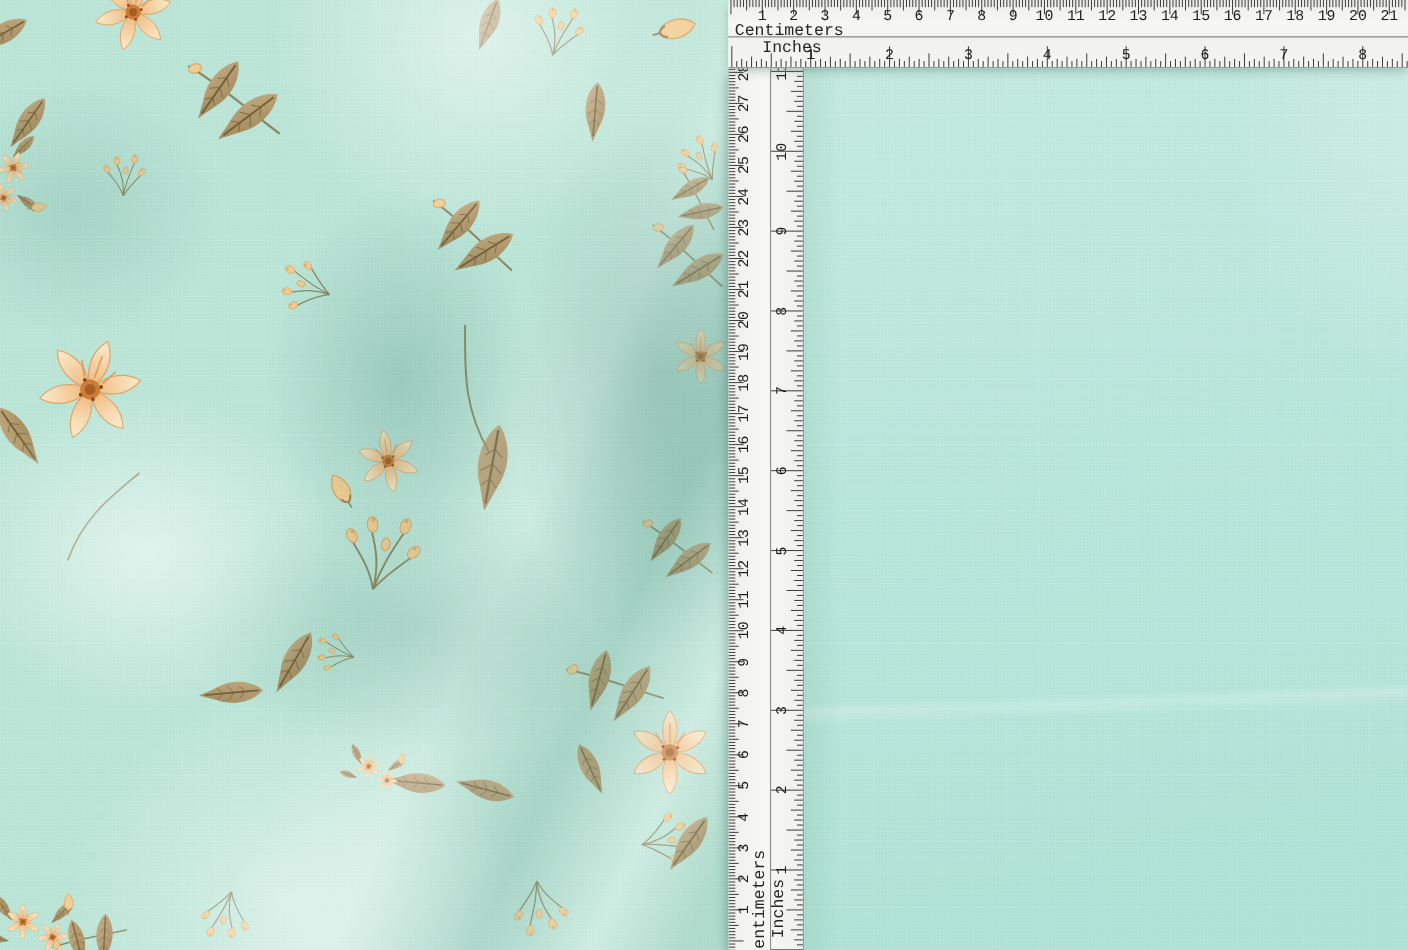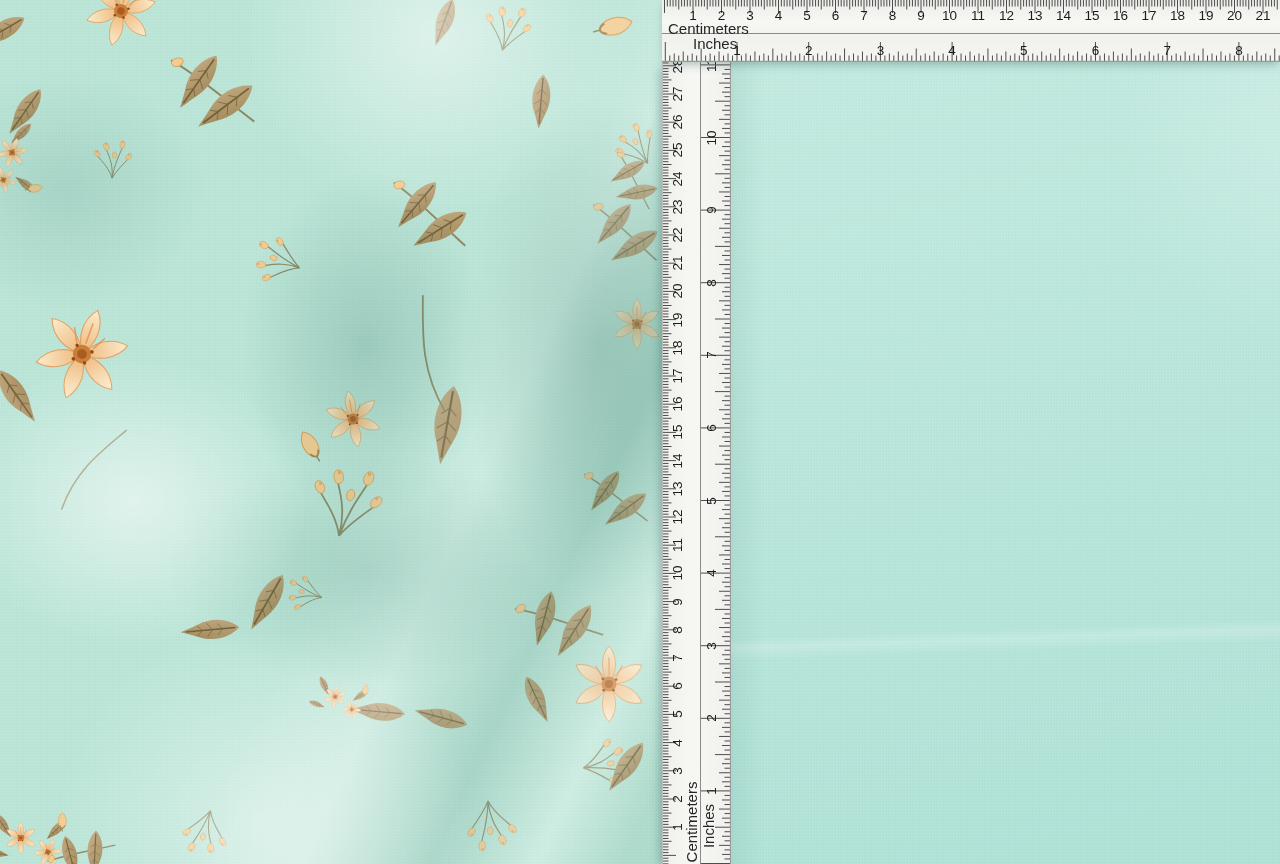--- a/index.html
+++ b/index.html
@@ -1,17 +1,17 @@
 <!DOCTYPE html>
 <html><head>
 <meta charset="utf-8">
 <style>
   html,body{margin:0;padding:0;background:#888;}
   .stage{position:relative;width:1280px;height:864px;overflow:hidden;
-         background:#b7e4d6;font-family:Liberation Sans, sans-serif;}
+         background:#b7e4d6;font-family:Liberation Mono, monospace;}
 
   
   .drape{position:absolute;left:0;top:0;width:664px;height:864px;overflow:hidden;}
   .drape-bg{position:absolute;inset:0;background:#bce7d9;}
   .weave{position:absolute;inset:0;opacity:.6;background:
      repeating-linear-gradient(90deg, rgba(255,255,255,.05) 0 1px, rgba(0,0,0,.015) 1px 3px),
      repeating-linear-gradient(0deg, rgba(255,255,255,.04) 0 1px, rgba(0,0,0,.015) 1px 3px);}
   .drape svg.motifs{position:absolute;left:0;top:0;filter:blur(.4px) saturate(.96);}
   .drape-shade{position:absolute;inset:0;pointer-events:none;background:
      radial-gradient(42% 30% at 66% 4%,  rgba(255,255,255,.50), rgba(255,255,255,0) 70%),

